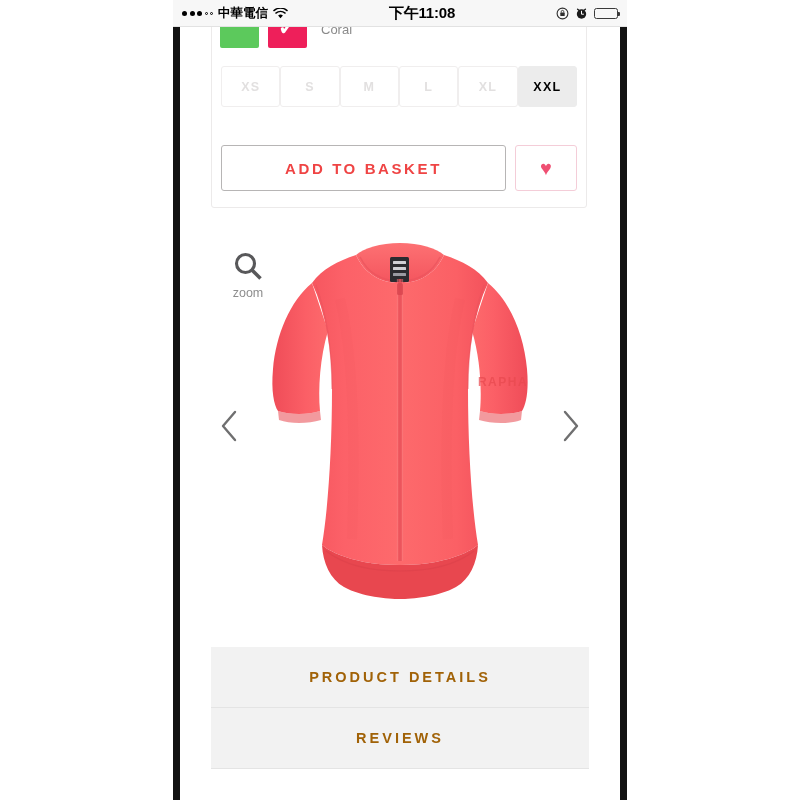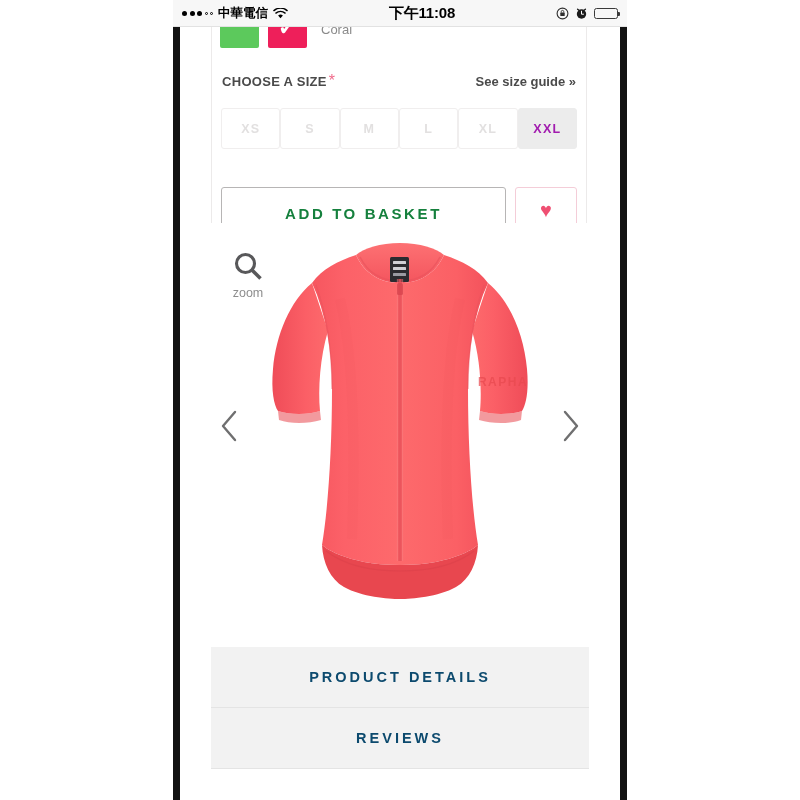--- a/index.html
+++ b/index.html
@@ -126,33 +126,33 @@
     color: #e2e0e0;
     font-size: 12.5px;
     font-weight: bold;
     letter-spacing: 1.2px;
     display: flex; align-items: center; justify-content: center;
     cursor: default;
   }
   .size-btn.selected {
     background: #ececec;
     border-color: #ececec;
-    color: #a21caf;
+    color: #000000;
     cursor: pointer;
     text-align: center;
   }
 
   .action-row { display: flex; gap: 9px; margin-top: 22px; padding: 0 1px; }
   #add-to-basket {
     flex: 1 1 auto;
-    height: 52px;
+    height: 46px;
     border: 1px solid #b7b5b5;
     border-radius: 3px;
     background: #fff;
-    color: #15803d;
+    color: #ef4444;
     font-size: 15px;
     font-weight: bold;
     letter-spacing: 2.6px;
     cursor: pointer;
     font-family: "Liberation Sans", sans-serif;
   }
   #wishlist-button {
     width: 62px;
     height: 46px;
     border: 1px solid #f4cdd8;
@@ -211,21 +211,21 @@
   }
   .acc-item {
     height: 61px;
     background: #f2f2f2;
     border-bottom: 1px solid #e4e4e4;
     display: flex; align-items: center; justify-content: center;
     cursor: pointer;
     font-size: 14.5px;
     font-weight: bold;
     letter-spacing: 3px;
-    color: #0c4a6e;
+    color: #a16207;
     font-family: "Liberation Sans", sans-serif;
   }
 </style>
 </head>
 <body>
 
 <div id="screen">
 
   <div class="bezel left"></div>
   <div class="bezel right"></div>
@@ -277,26 +277,20 @@
     <div id="buy-card">
 
       <div class="swatch-row">
         <div class="swatch" style="background:#5cc95c;"></div>
         <div class="swatch" style="background:#ee1f5a;">
           <span class="swatch-check">✓</span>
         </div>
         <div class="swatch-name">Coral</div>
       </div>
 
-      <div class="size-head">
-        <div>
-          <span class="size-label">CHOOSE A SIZE</span><span class="req-star">*</span>
-        </div>
-        <div class="size-guide">See size guide »</div>
-      </div>
 
       <div class="size-row">
         <div class="size-btn">XS</div>
         <div class="size-btn">S</div>
         <div class="size-btn">M</div>
         <div class="size-btn">L</div>
         <div class="size-btn">XL</div>
         <div class="size-btn selected">XXL</div>
       </div>
 

